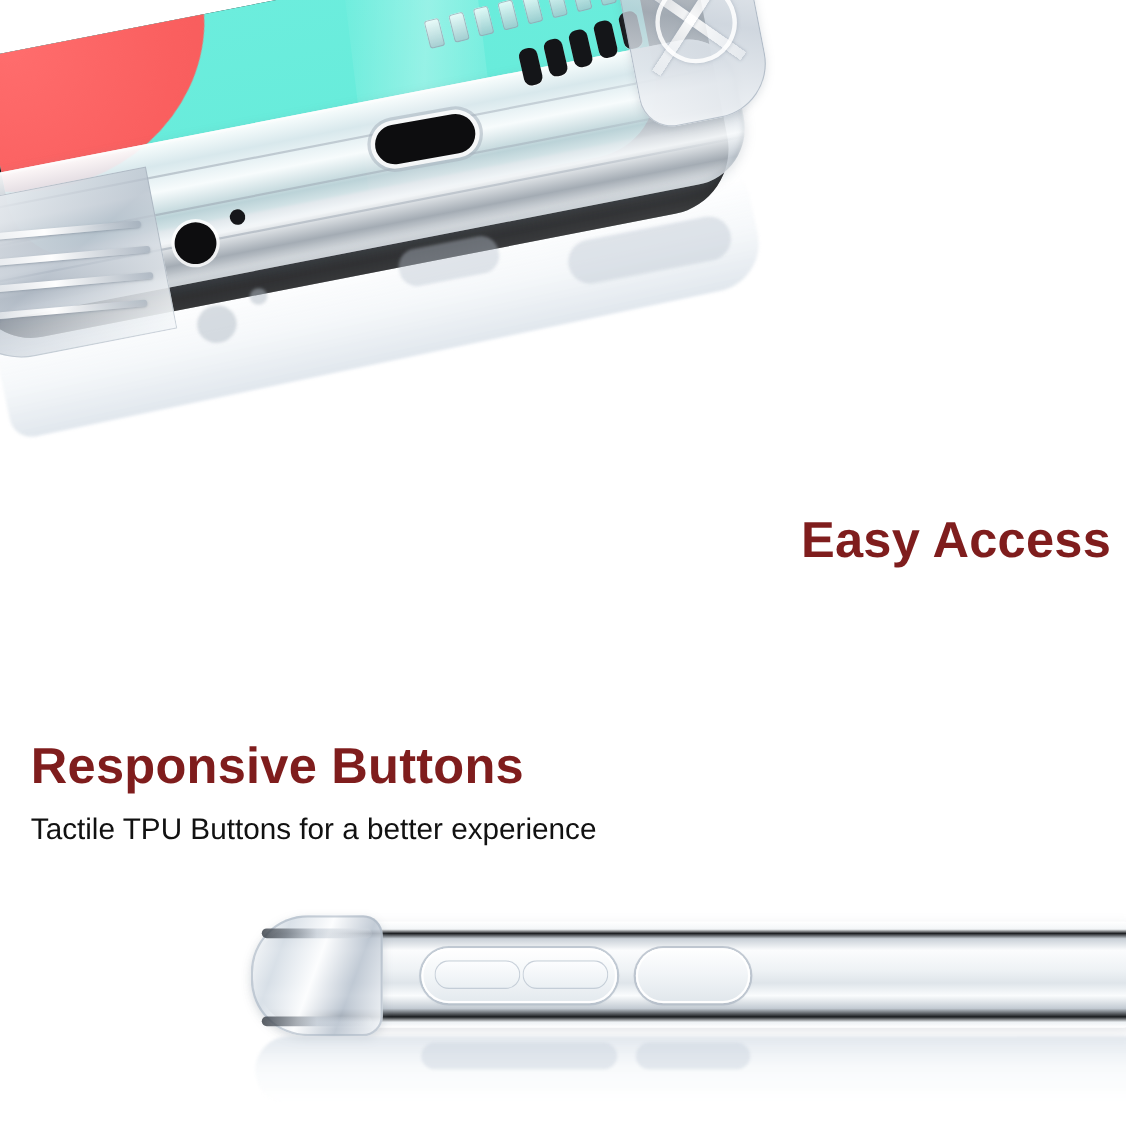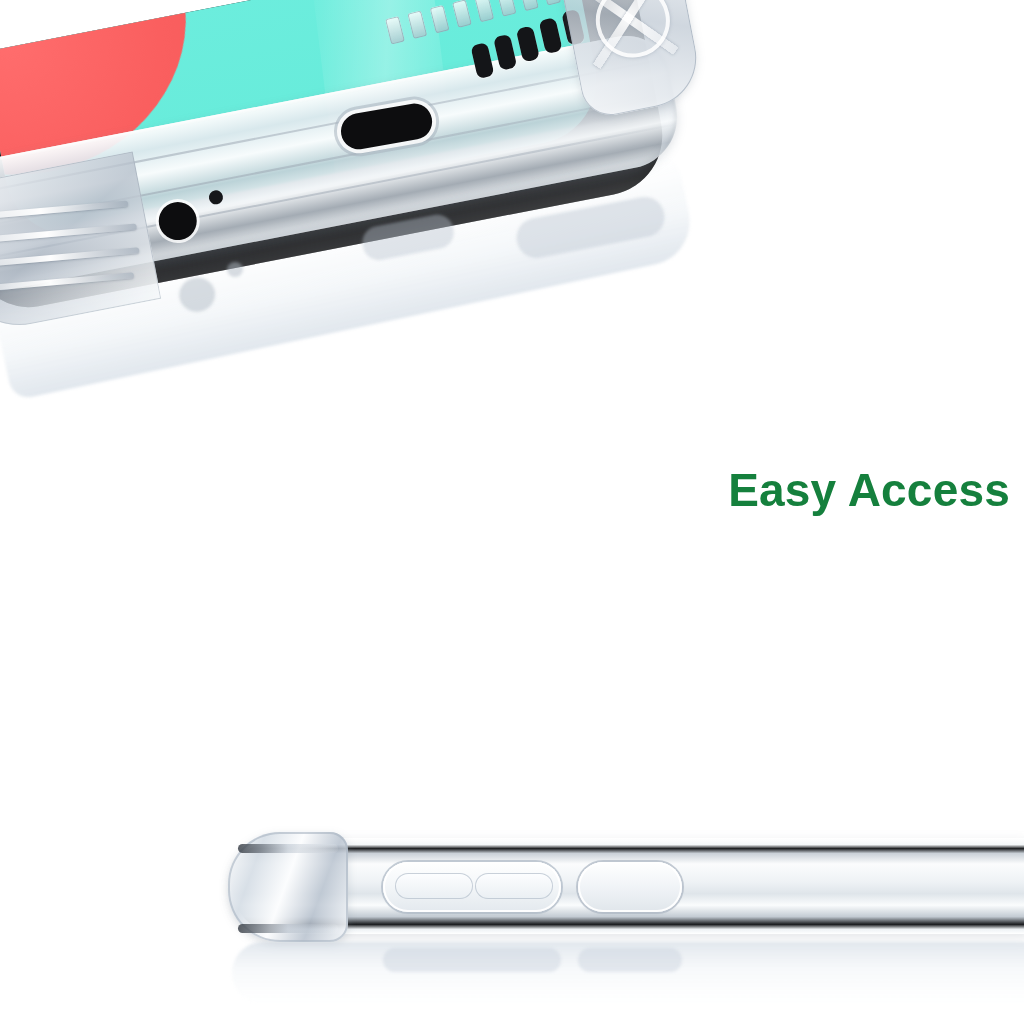--- a/index.html
+++ b/index.html
@@ -248,21 +248,21 @@
     text-align: right;
   }
   .block-left {
     position: absolute;
     left: 28px; top: 672px;
     text-align: left;
   }
   .headline {
     font-size: 46px;
     font-weight: 700;
-    color: #15803d;
+    color: #7f1d1d;
     letter-spacing: .2px;
     line-height: 1.08;
     margin: 0;
     white-space: nowrap;
   }
   .subline {
     font-size: 27px;
     font-weight: 400;
     color: #111111;
     line-height: 1.1;
@@ -430,20 +430,24 @@
       <div class="reflect-dot" style="left:266px; top:384px; width:16px; height:15px;"></div>
       <div class="reflect-slab" style="left:404px; top:376px; width:92px; height:34px;"></div>
       <div class="reflect-slab" style="left:556px; top:398px; width:150px; height:40px; border-radius:20px;"></div>
     </div>
   </div>
 
   <div class="block-right">
     <h2 class="headline">Easy Access</h2>
   </div>
 
+  <div class="block-left">
+    <h2 class="headline">Responsive Buttons</h2>
+    <p class="subline">Tactile TPU Buttons for a better experience</p>
+  </div>
 
   <div class="photo-bottom">
     <div class="side-case"></div>
 
     <div class="side-endcap"></div>
     <div class="side-endcap-lip" style="top:20px;"></div>
     <div class="side-endcap-lip" style="top:100px;"></div>
 
     <div class="btn-volume">
       <div class="btn-volume-seg" style="left:12px;"></div>

